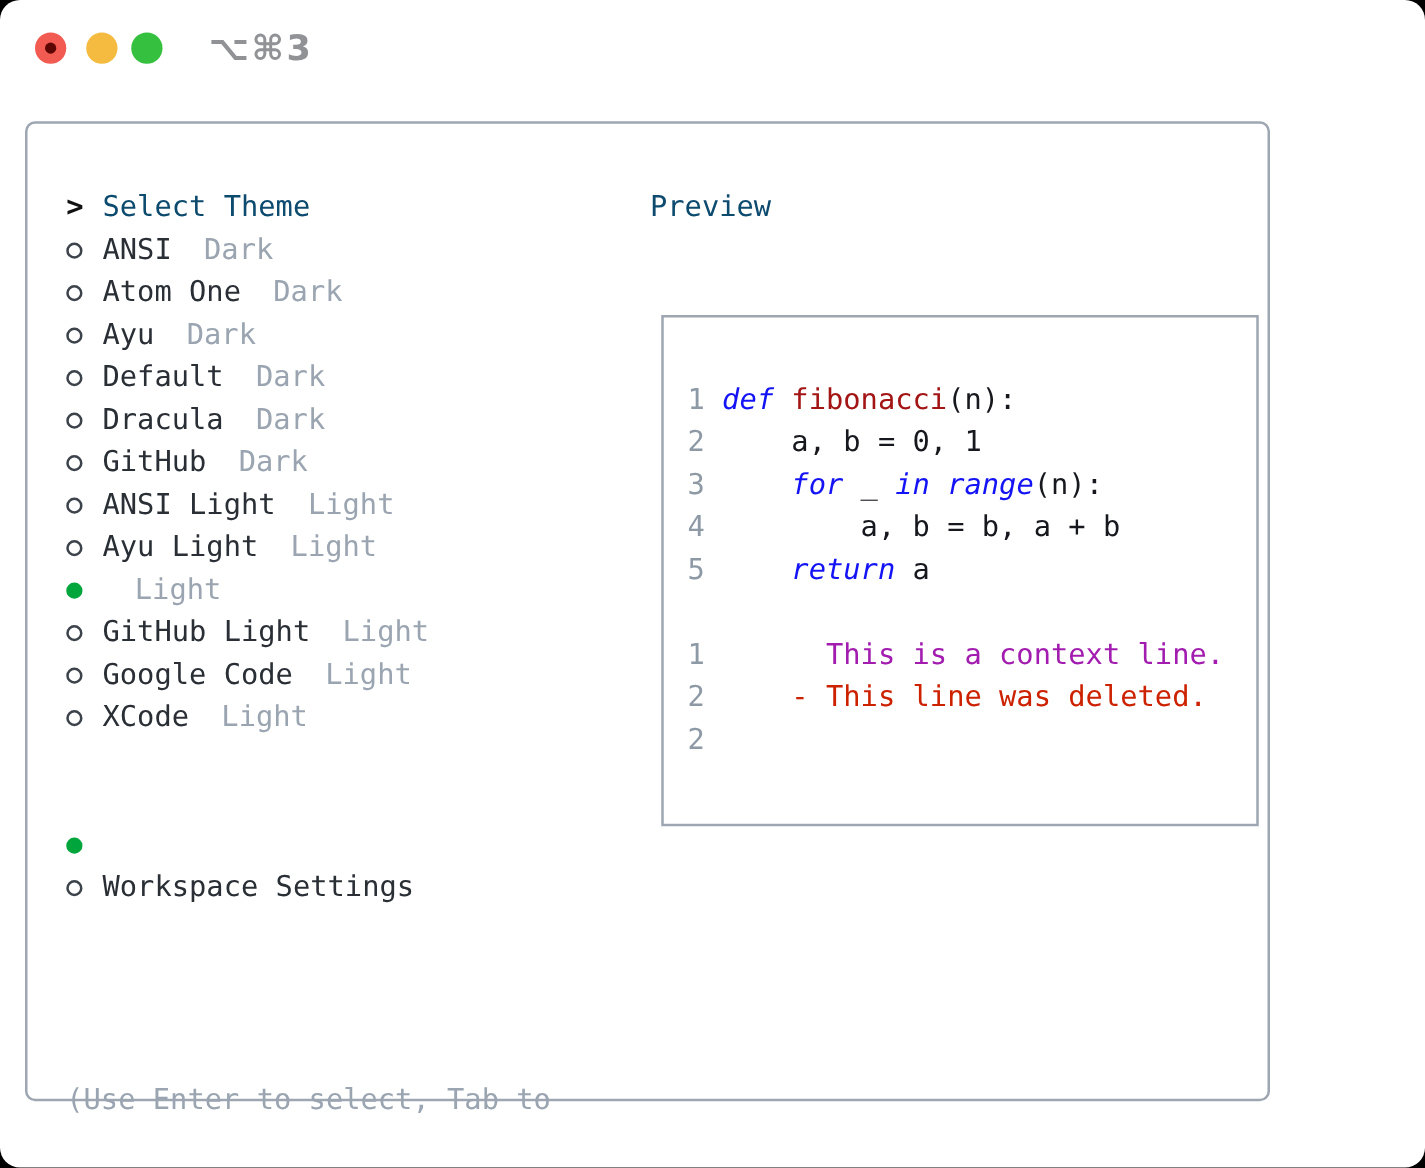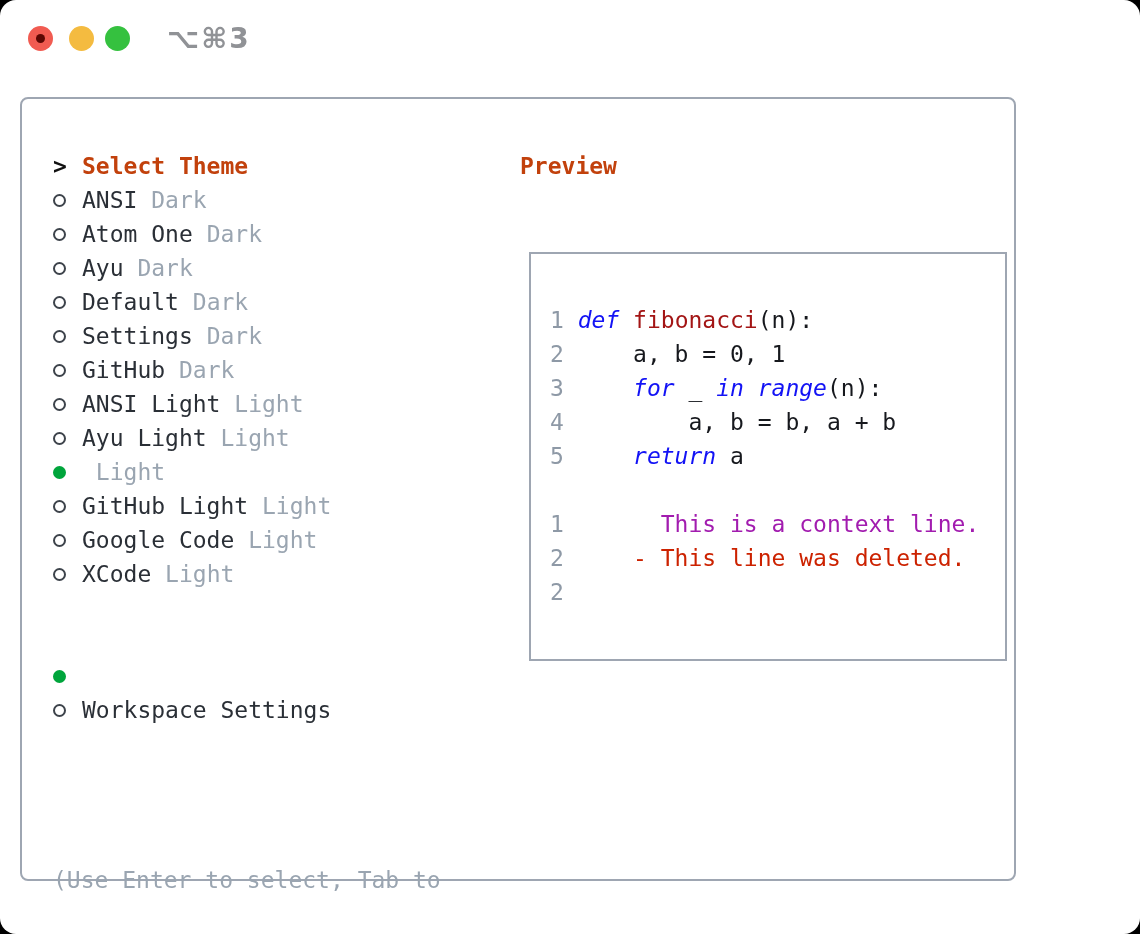--- a/index.html
+++ b/index.html
@@ -22,27 +22,27 @@
   .panel{
     position:absolute;left:20px;top:97px;width:996px;height:784px;box-sizing:border-box;
     border:2px solid var(--border-gray);border-radius:8px;background:#fff;
     display:flex;padding-top:50px;font-size:23px;color:var(--text-dark);
   }
   .left-col{width:476px;box-sizing:border-box;padding-left:31px;flex:none;}
   .right-col{flex:1;position:relative;}
   .row{height:34px;display:flex;align-items:center;white-space:pre;}
   .slot{width:29px;flex:none;display:flex;align-items:center;}
   .prefix{font-weight:bold;color:#111;}
-  .header-text{font-weight:bold;color:#c2410c;}
+  .header-text{font-weight:normal;color:#0c4a6e;}
   .header-text.normal{font-weight:normal;color:#1b1f24;}
   .radio{width:13px;height:13px;border-radius:50%;border:2px solid #3d434b;box-sizing:border-box;flex:none;}
   .radio.on{background:var(--accent-green);border-color:var(--accent-green);}
   .item-name{color:#2a2f36;}
   .item-name.on{color:var(--accent-green);}
-  .item-variant{color:var(--muted-gray);}
+  .item-variant{color:var(--muted-gray);margin-left:12px;}
   .spacer2{height:68px;}
   .help{color:var(--muted-gray);line-height:34px;white-space:pre;}
   
   .preview-header{height:34px;display:flex;align-items:center;padding-left:22px;text-align:right;}
   .preview-box{
     position:absolute;left:31px;top:103px;width:478px;height:409px;box-sizing:border-box;
     border:2px solid var(--border-gray);background:#fff;
     padding:49px 0 0 19px;overflow:hidden;
   }
   .code-row{height:34px;display:flex;align-items:center;white-space:pre;}
@@ -74,21 +74,21 @@
       <div class="row">
         <span class="slot prefix">&gt;</span>
         <span class="header-text">Select Theme</span>
       </div>
 
       <div id="theme-list">
           <div class="row"><span class="slot"><span class="radio"></span></span><span class="item-name">ANSI</span><span class="item-variant"> Dark</span></div>
           <div class="row"><span class="slot"><span class="radio"></span></span><span class="item-name">Atom One</span><span class="item-variant"> Dark</span></div>
           <div class="row"><span class="slot"><span class="radio"></span></span><span class="item-name">Ayu</span><span class="item-variant"> Dark</span></div>
           <div class="row"><span class="slot"><span class="radio"></span></span><span class="item-name">Default</span><span class="item-variant"> Dark</span></div>
-          <div class="row"><span class="slot"><span class="radio"></span></span><span class="item-name">Settings</span><span class="item-variant"> Dark</span></div>
+          <div class="row"><span class="slot"><span class="radio"></span></span><span class="item-name">Dracula</span><span class="item-variant"> Dark</span></div>
           <div class="row"><span class="slot"><span class="radio"></span></span><span class="item-name">GitHub</span><span class="item-variant"> Dark</span></div>
           <div class="row"><span class="slot"><span class="radio"></span></span><span class="item-name">ANSI Light</span><span class="item-variant"> Light</span></div>
           <div class="row"><span class="slot"><span class="radio"></span></span><span class="item-name">Ayu Light</span><span class="item-variant"> Light</span></div>
           <div class="row"><span class="slot"><span class="radio on"></span></span><span class="item-variant"> Light</span></div>
           <div class="row"><span class="slot"><span class="radio"></span></span><span class="item-name">GitHub Light</span><span class="item-variant"> Light</span></div>
           <div class="row"><span class="slot"><span class="radio"></span></span><span class="item-name">Google Code</span><span class="item-variant"> Light</span></div>
           <div class="row"><span class="slot"><span class="radio"></span></span><span class="item-name">XCode</span><span class="item-variant"> Light</span></div>
         </div>
 
       <div class="spacer2"></div>

